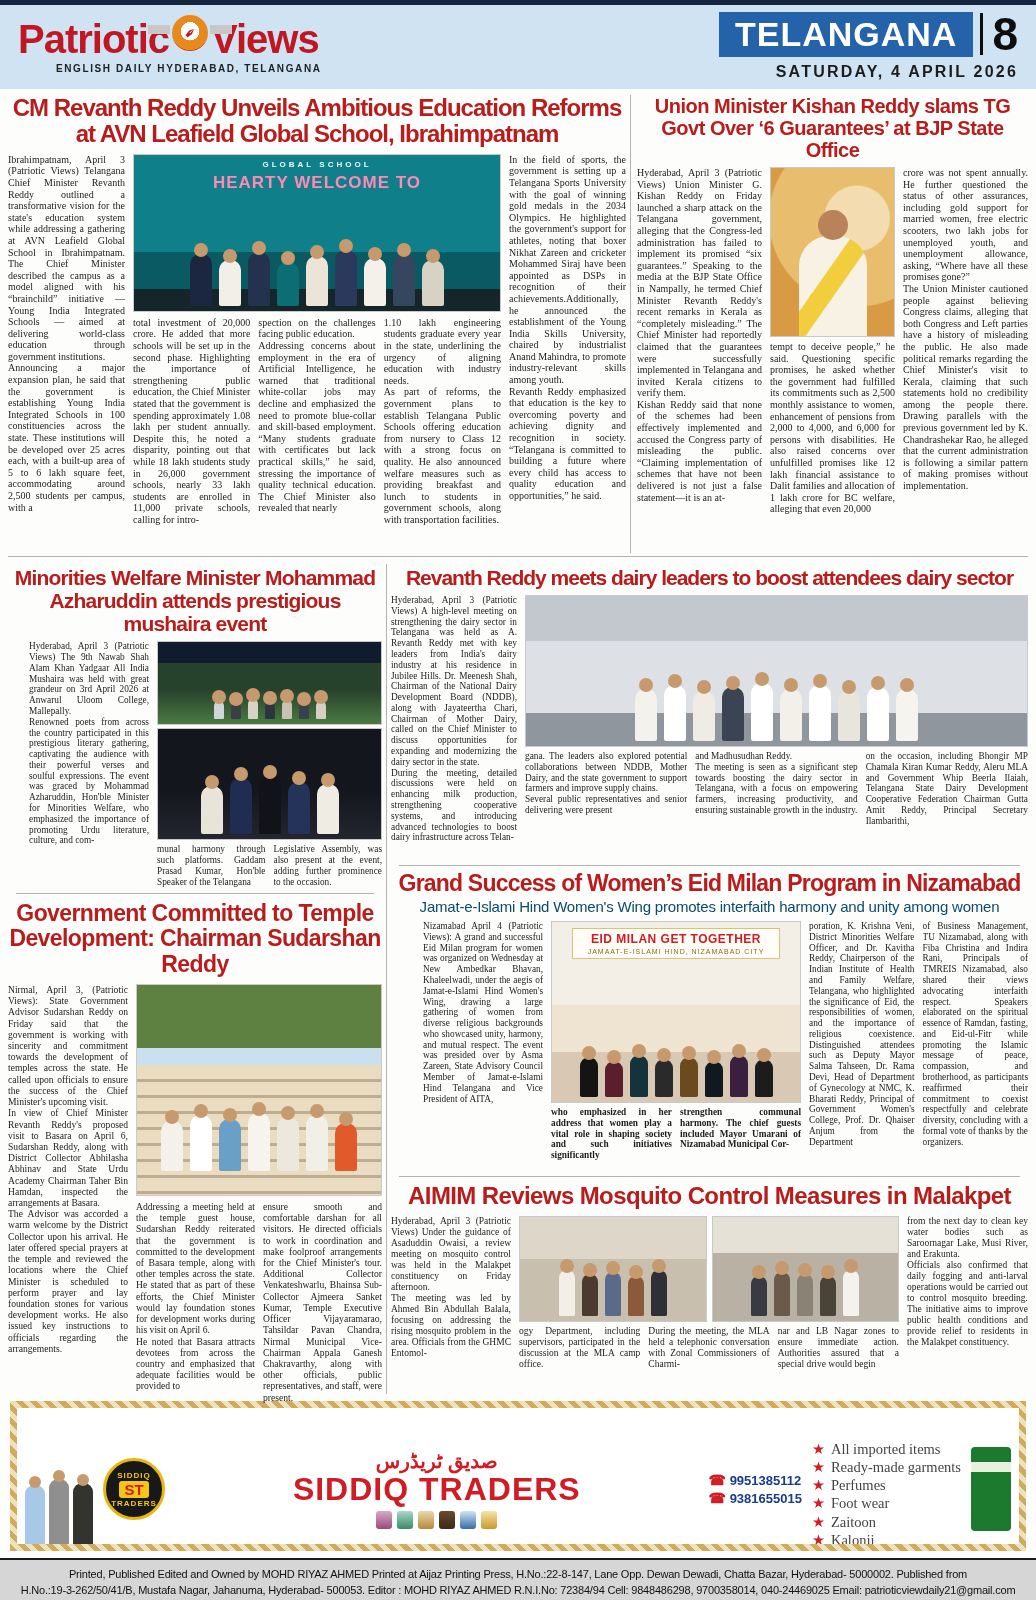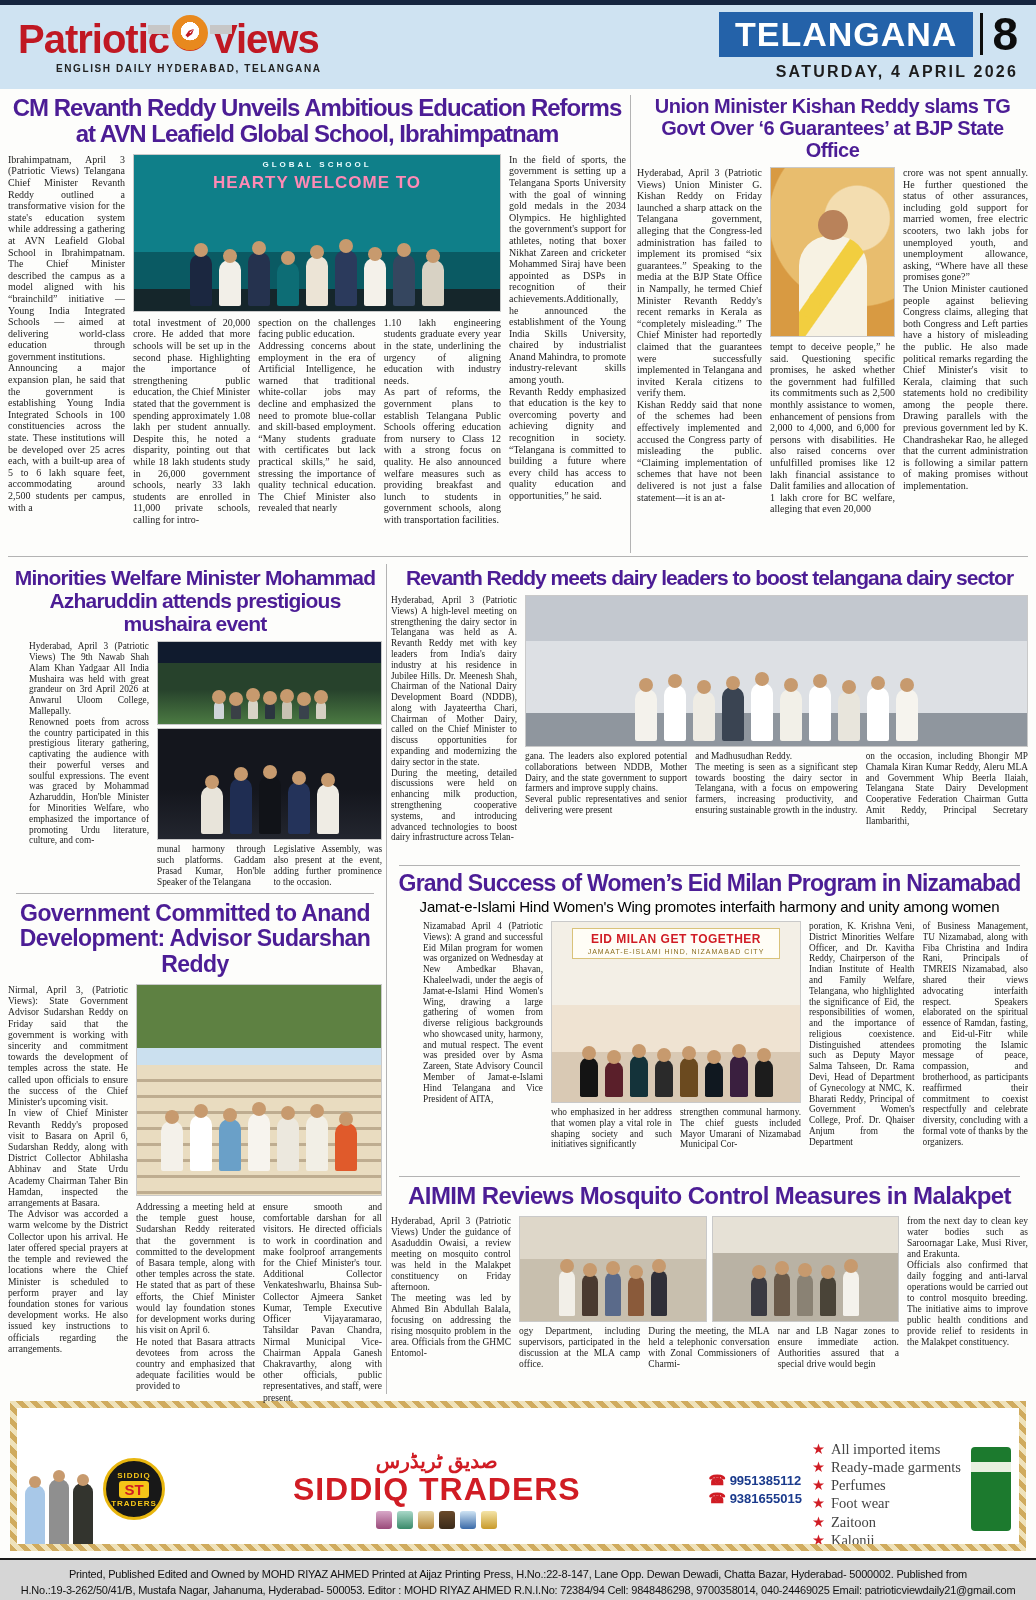--- a/index.html
+++ b/index.html
@@ -20,21 +20,21 @@
   .emblem::before { left:-24px; } .emblem::after { right:-24px; }
   .nib { font-size:15px; color:#c01823; transform:rotate(-45deg); }
   .tagline { font-size:10px; letter-spacing:1.6px; color:#222; font-weight:700; margin:4px 0 0 38px; }
   .mast-right { display:flex; flex-direction:column; align-items:flex-end; }
   .ed-row { display:flex; align-items:center; }
   .ed-box { background:#2462a9; color:#fff; font-size:34px; font-weight:700; letter-spacing:1px; padding:5px 16px 6px 16px; line-height:1; }
   .pageno { font-size:46px; font-weight:700; color:#0d0d0d; border-left:3px solid #0d0d0d; padding-left:9px; margin-left:7px; line-height:.92; }
   .mast-date { font-size:16px; font-weight:700; letter-spacing:2.2px; color:#1c1c1c; margin-top:6px; }
 
   
-  .hl { font-weight:700; color:#4c1d95; text-align:center; letter-spacing:-0.6px; line-height:1.1; }
+  .hl { font-weight:700; color:#b91c1c; text-align:center; letter-spacing:-0.6px; line-height:1.1; }
   .bodytext { font-family:"Liberation Serif", serif; text-align:justify; white-space:pre-line; color:#1c1c1c; overflow:hidden; }
   .c { overflow:hidden; }
   .hrline { border-top:1px solid #b3b3b3; margin:3px 8px; }
   .vr { width:1px; background:#b3b3b3; align-self:stretch; margin:0 4px; flex:0 0 auto; }
 
   .ph { position:relative; overflow:hidden; border:1px solid #c9c9c9; }
   .prow { position:absolute; bottom:5px; left:0; right:0; display:flex; justify-content:center; align-items:flex-end; gap:7px; }
   .p { position:relative; width:22px; height:44px; background:var(--c,#333); border-radius:10px 10px 2px 2px; flex:0 0 auto; }
   .p::before { content:""; position:absolute; top:-11px; left:50%; margin-left:-7px; width:14px; height:14px; border-radius:50%; background:#c79a6e; }
 
@@ -93,30 +93,30 @@
   .hl-dairy { font-size:21px; letter-spacing:-1px; white-space:nowrap; margin:2px 0 6px 0; }
   .dairy-body { display:flex; gap:8px; height:260px; }
   .dairy-body .c1 { width:126px; flex:0 0 auto; }
   .dairy-right { flex:1 1 auto; display:flex; flex-direction:column; }
   .ph-dairy { height:152px; margin-bottom:4px; background:linear-gradient(180deg,#c3c8cf 0 30%, #dde0e4 30% 78%, #8f969e 78% 100%); }
   .dairy-under { display:flex; gap:8px; flex:1 1 auto; }
   .dairy-under .c { flex:1 1 0; }
 
   .art-eid { height:306px; }
   .hl-eid { font-size:23px; letter-spacing:-0.8px; white-space:nowrap; margin:2px 0 2px 0; }
-  .sub-eid { font-size:15px; font-weight:400; text-align:center; color:#000000; letter-spacing:-0.2px; margin-bottom:6px; }
+  .sub-eid { font-size:15px; font-weight:400; text-align:center; color:#0c4a6e; letter-spacing:-0.2px; margin-bottom:6px; }
   .eid-body { display:flex; gap:8px; height:248px; }
   .eid-body .c1 { width:120px; flex:0 0 auto;margin-left:32px; }
   .eid-mid { width:250px; flex:0 0 auto; display:flex; flex-direction:column; }
   .ph-eid { height:182px; margin-bottom:4px; background:linear-gradient(180deg,#f3efe6 0 46%, #efe3d2 46% 72%, #d9c9b4 72% 100%); }
   .eid-banner { position:absolute; top:6px; left:8%; width:84%; background:#fffdf6; border:1px solid #d9c27a; padding:3px 2px; text-align:center; }
   .eid-banner-main { color:#d01c24; font-weight:700; font-size:12px; letter-spacing:.5px; }
   .eid-banner-sub { color:#8a6d1f; font-size:7px; letter-spacing:1px; margin-top:2px; }
   .eid-under { display:flex; gap:8px; flex:1 1 auto; }
-  .eid-under .c { flex:1 1 0; }
+  .eid-under .c { flex:1 1 0;font-weight:bold; }
   .eid-body .c4, .eid-body .c5 { flex:1 1 0; }
 
   .art-aimim { height:216px; }
   .hl-aimim { font-size:24px; letter-spacing:-0.6px; white-space:nowrap; margin:3px 0 7px 0; }
   .aimim-body { display:flex; gap:8px; height:176px; }
   .aimim-body .c1 { width:120px; flex:0 0 auto; }
   .aimim-mid { width:380px; flex:0 0 auto; display:flex; flex-direction:column; }
   .aimim-photos { display:flex; gap:5px; height:106px; margin-bottom:4px; }
   .ph-aimimA { flex:1 1 0; background:linear-gradient(180deg,#ded7c9 0 40%, #c8bfae 40% 100%); }
   .ph-aimimB { flex:1 1 0; background:linear-gradient(180deg,#e6e1d6 0 35%, #b9b2a4 35% 100%); }
@@ -272,21 +272,21 @@
               <div class="c bodytext f93">munal harmony through such platforms. Gaddam Prasad Kumar, Hon'ble Speaker of the Telangana</div>
               <div class="c bodytext f93">Legislative Assembly, was also present at the event, adding further prominence to the occasion.</div>
             </div>
           </div>
         </div>
       </section>
 
       <div class="hrline"></div>
 
       <section class="art-temple">
-        <h1 class="hl hl-temple">Government Committed to Anand Development: Advisor Sudarshan Reddy</h1>
+        <h1 class="hl hl-temple">Government Committed to Temple Development: Chairman Sudarshan Reddy</h1>
         <div class="temple-body">
           <div class="c c1 bodytext f96">Nirmal, April 3, (Patriotic Views): State Government Advisor Sudarshan Reddy on Friday said that the government is working with sincerity and commitment towards the development of temples across the state. He called upon officials to ensure the success of the Chief Minister's upcoming visit.
 In view of Chief Minister Revanth Reddy's proposed visit to Basara on April 6, Sudarshan Reddy, along with District Collector Abhilasha Abhinav and State Urdu Academy Chairman Taher Bin Hamdan, inspected the arrangements at Basara.
 The Advisor was accorded a warm welcome by the District Collector upon his arrival. He later offered special prayers at the temple and reviewed the locations where the Chief Minister is scheduled to perform prayer and lay foundation stones for various development works. He also issued key instructions to officials regarding the arrangements.</div>
           <div class="temple-right">
             <div class="ph ph-temple">
               <div class="prow" style="bottom:24px; z-index:2;">
                   <i class="p" style="--c: #f4f1ea; height: 50px;"></i>
                   <i class="p" style="--c: #ffffff; height: 56px;"></i>
                   <i class="p" style="--c: #6aa0c8; height: 52px;"></i>
@@ -303,21 +303,21 @@
             </div>
           </div>
         </div>
       </section>
     </div>
 
     <div class="vr"></div>
 
     <div class="rightstack">
       <section class="art-dairy">
-        <h1 class="hl hl-dairy">Revanth Reddy meets dairy leaders to boost telangana dairy sector</h1>
+        <h1 class="hl hl-dairy">Revanth Reddy meets dairy leaders to boost attendees dairy sector</h1>
         <div class="dairy-body">
           <div class="c c1 bodytext f93">Hyderabad, April 3 (Patriotic Views) A high-level meeting on strengthening the dairy sector in Telangana was held as A. Revanth Reddy met with key leaders from India's dairy industry at his residence in Jubilee Hills. Dr. Meenesh Shah, Chairman of the National Dairy Development Board (NDDB), along with Jayateertha Chari, Chairman of Mother Dairy, called on the Chief Minister to discuss opportunities for expanding and modernizing the dairy sector in the state.
 During the meeting, detailed discussions were held on enhancing milk production, strengthening cooperative systems, and introducing advanced technologies to boost dairy infrastructure across Telan-</div>
           <div class="dairy-right">
             <div class="ph ph-dairy">
               <div class="prow">
                   <i class="p" style="--c: #f4f2ec; height: 52px;"></i>
                   <i class="p" style="--c: #ffffff; height: 56px;"></i>
                   <i class="p" style="--c: #efece4; height: 50px;"></i>
                   <i class="p" style="--c: #3a4452; height: 54px;"></i>

